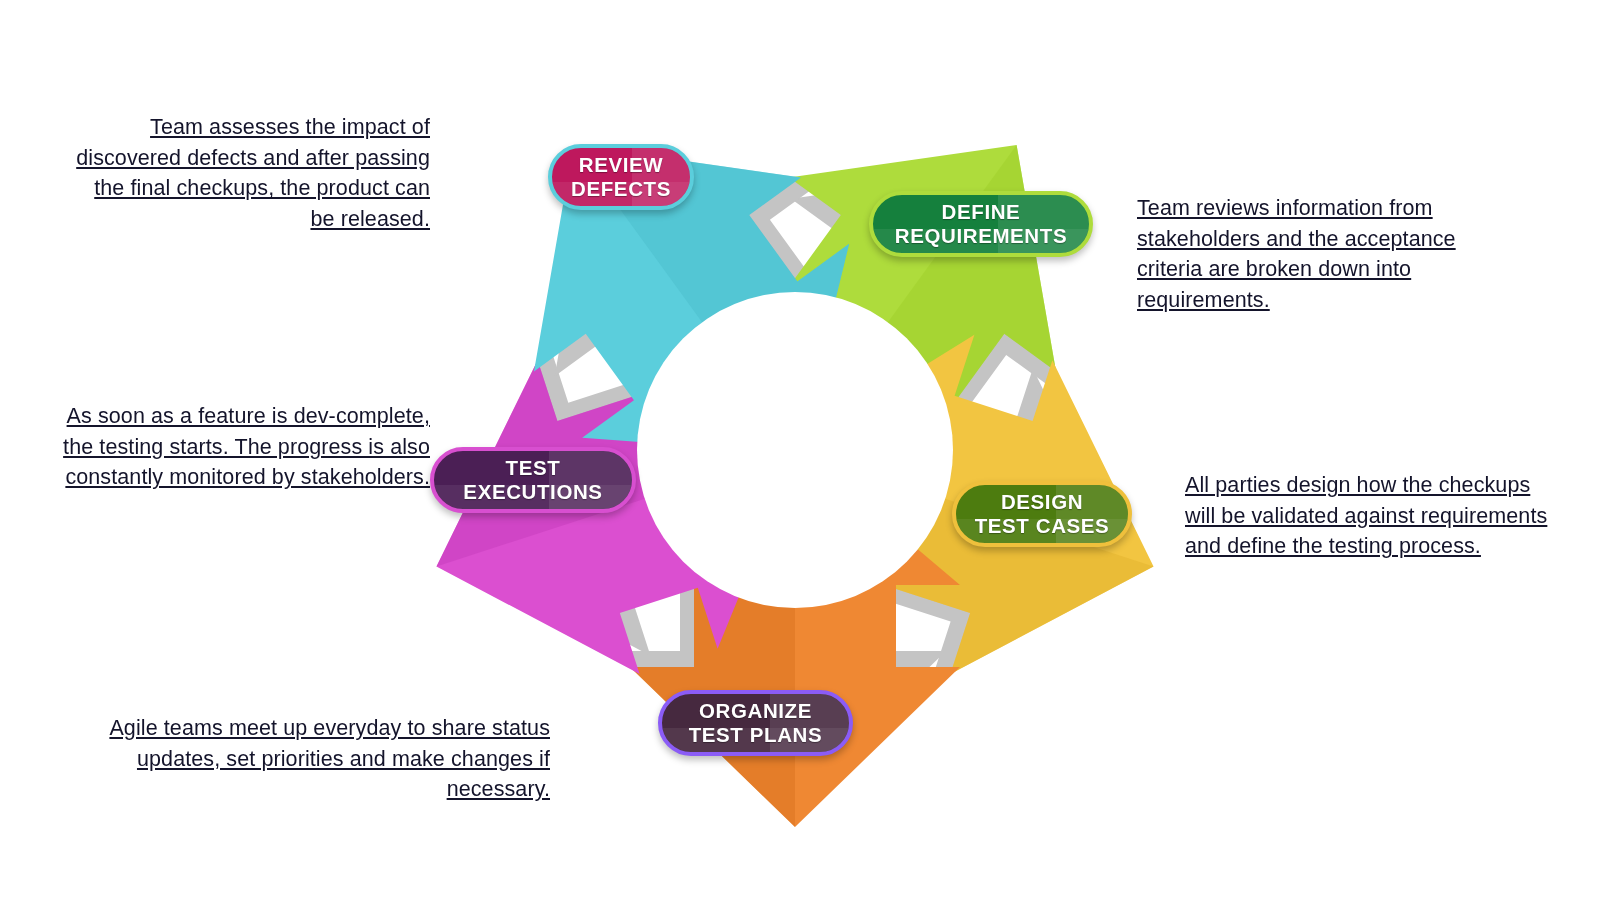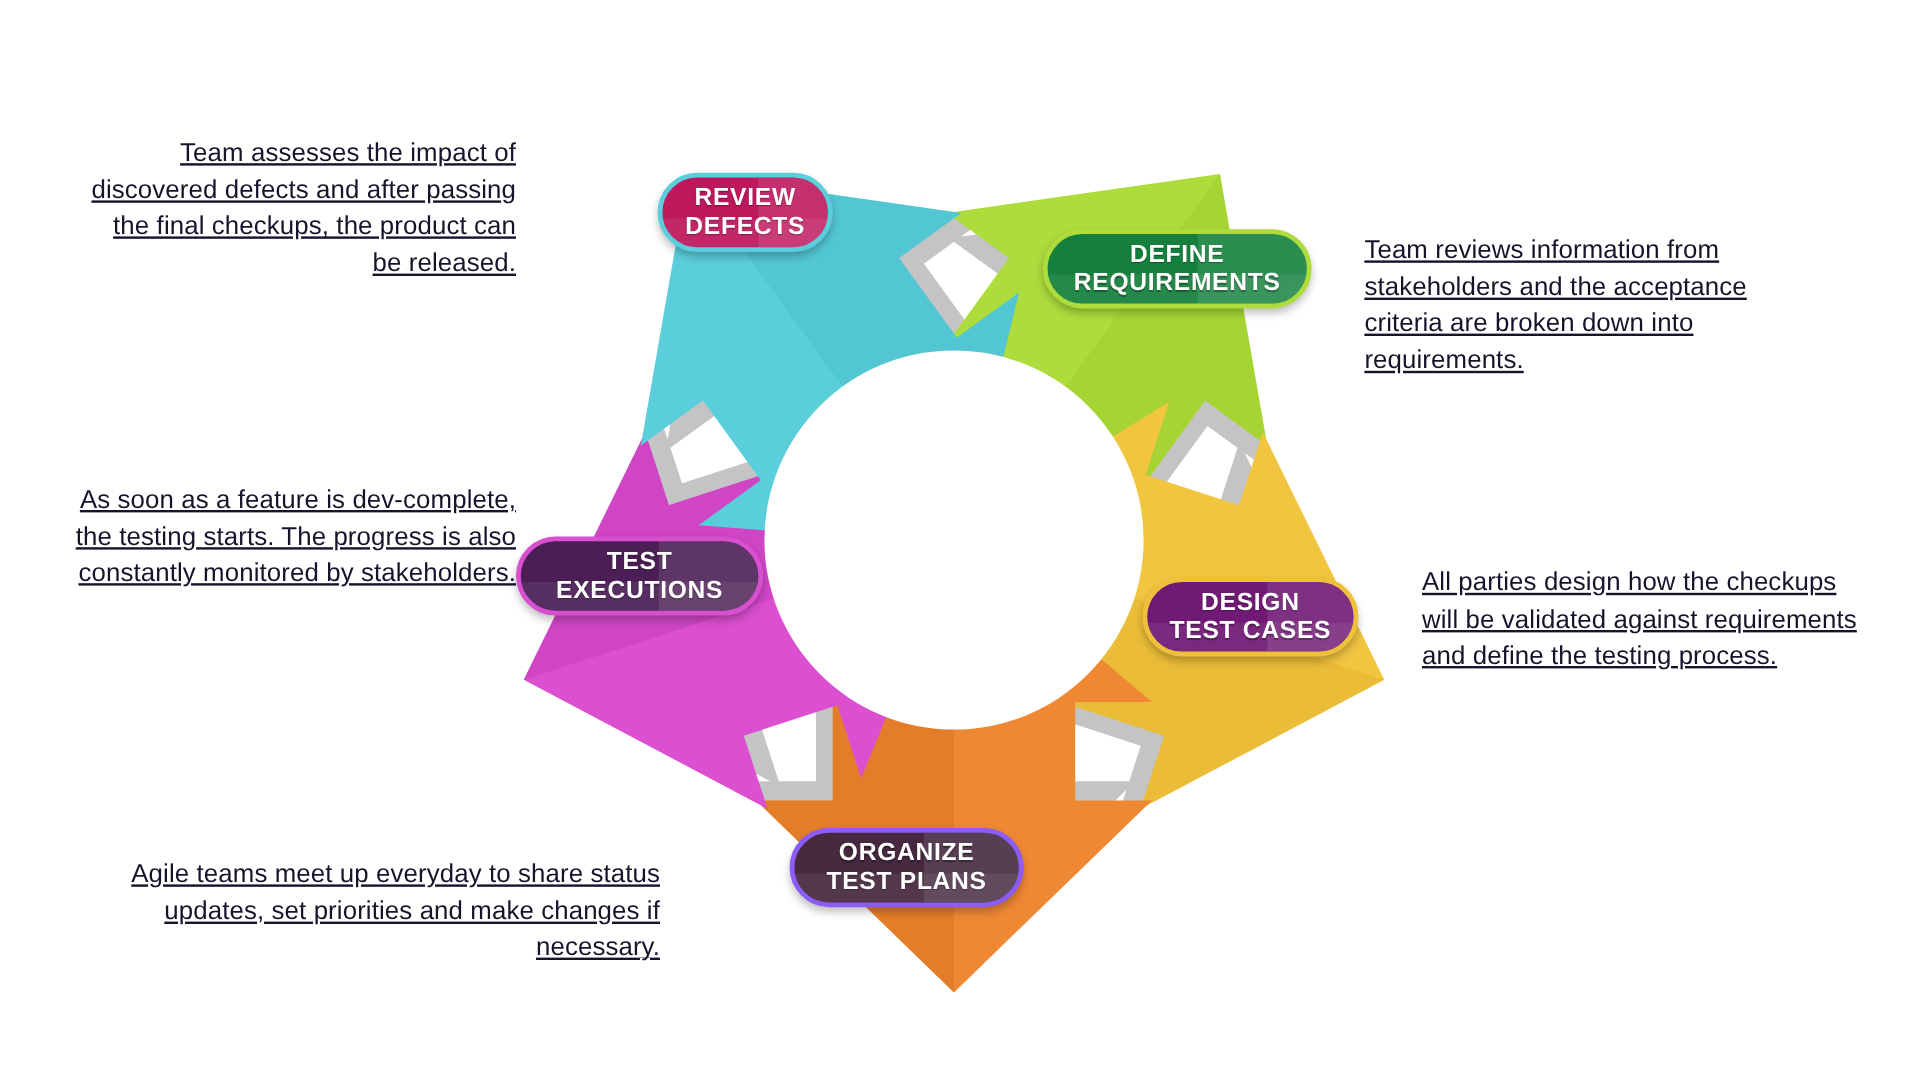--- a/index.html
+++ b/index.html
@@ -99,21 +99,21 @@
   #pill-define-requirements {
     left: 869px; top: 191px;
     width: 224px; height: 66px;
     background: #15803d;
     border: 4px solid #aedc3c;
     box-shadow: 0 4px 7px rgba(0,0,0,.25);
   }
   #pill-design-test-cases {
     left: 952px; top: 481px;
     width: 180px; height: 66px;
-    background: #701a75;
+    background: #4d7c0f;
     border: 4px solid #efc03c;
     box-shadow: 0 4px 7px rgba(0,0,0,.25);
   }
   #pill-organize-test-plans {
     left: 658px; top: 690px;
     width: 195px; height: 66px;
     background: #46293f;
     border: 4px solid #8b5cf6;
     box-shadow: 0 4px 7px rgba(0,0,0,.25);
   }

